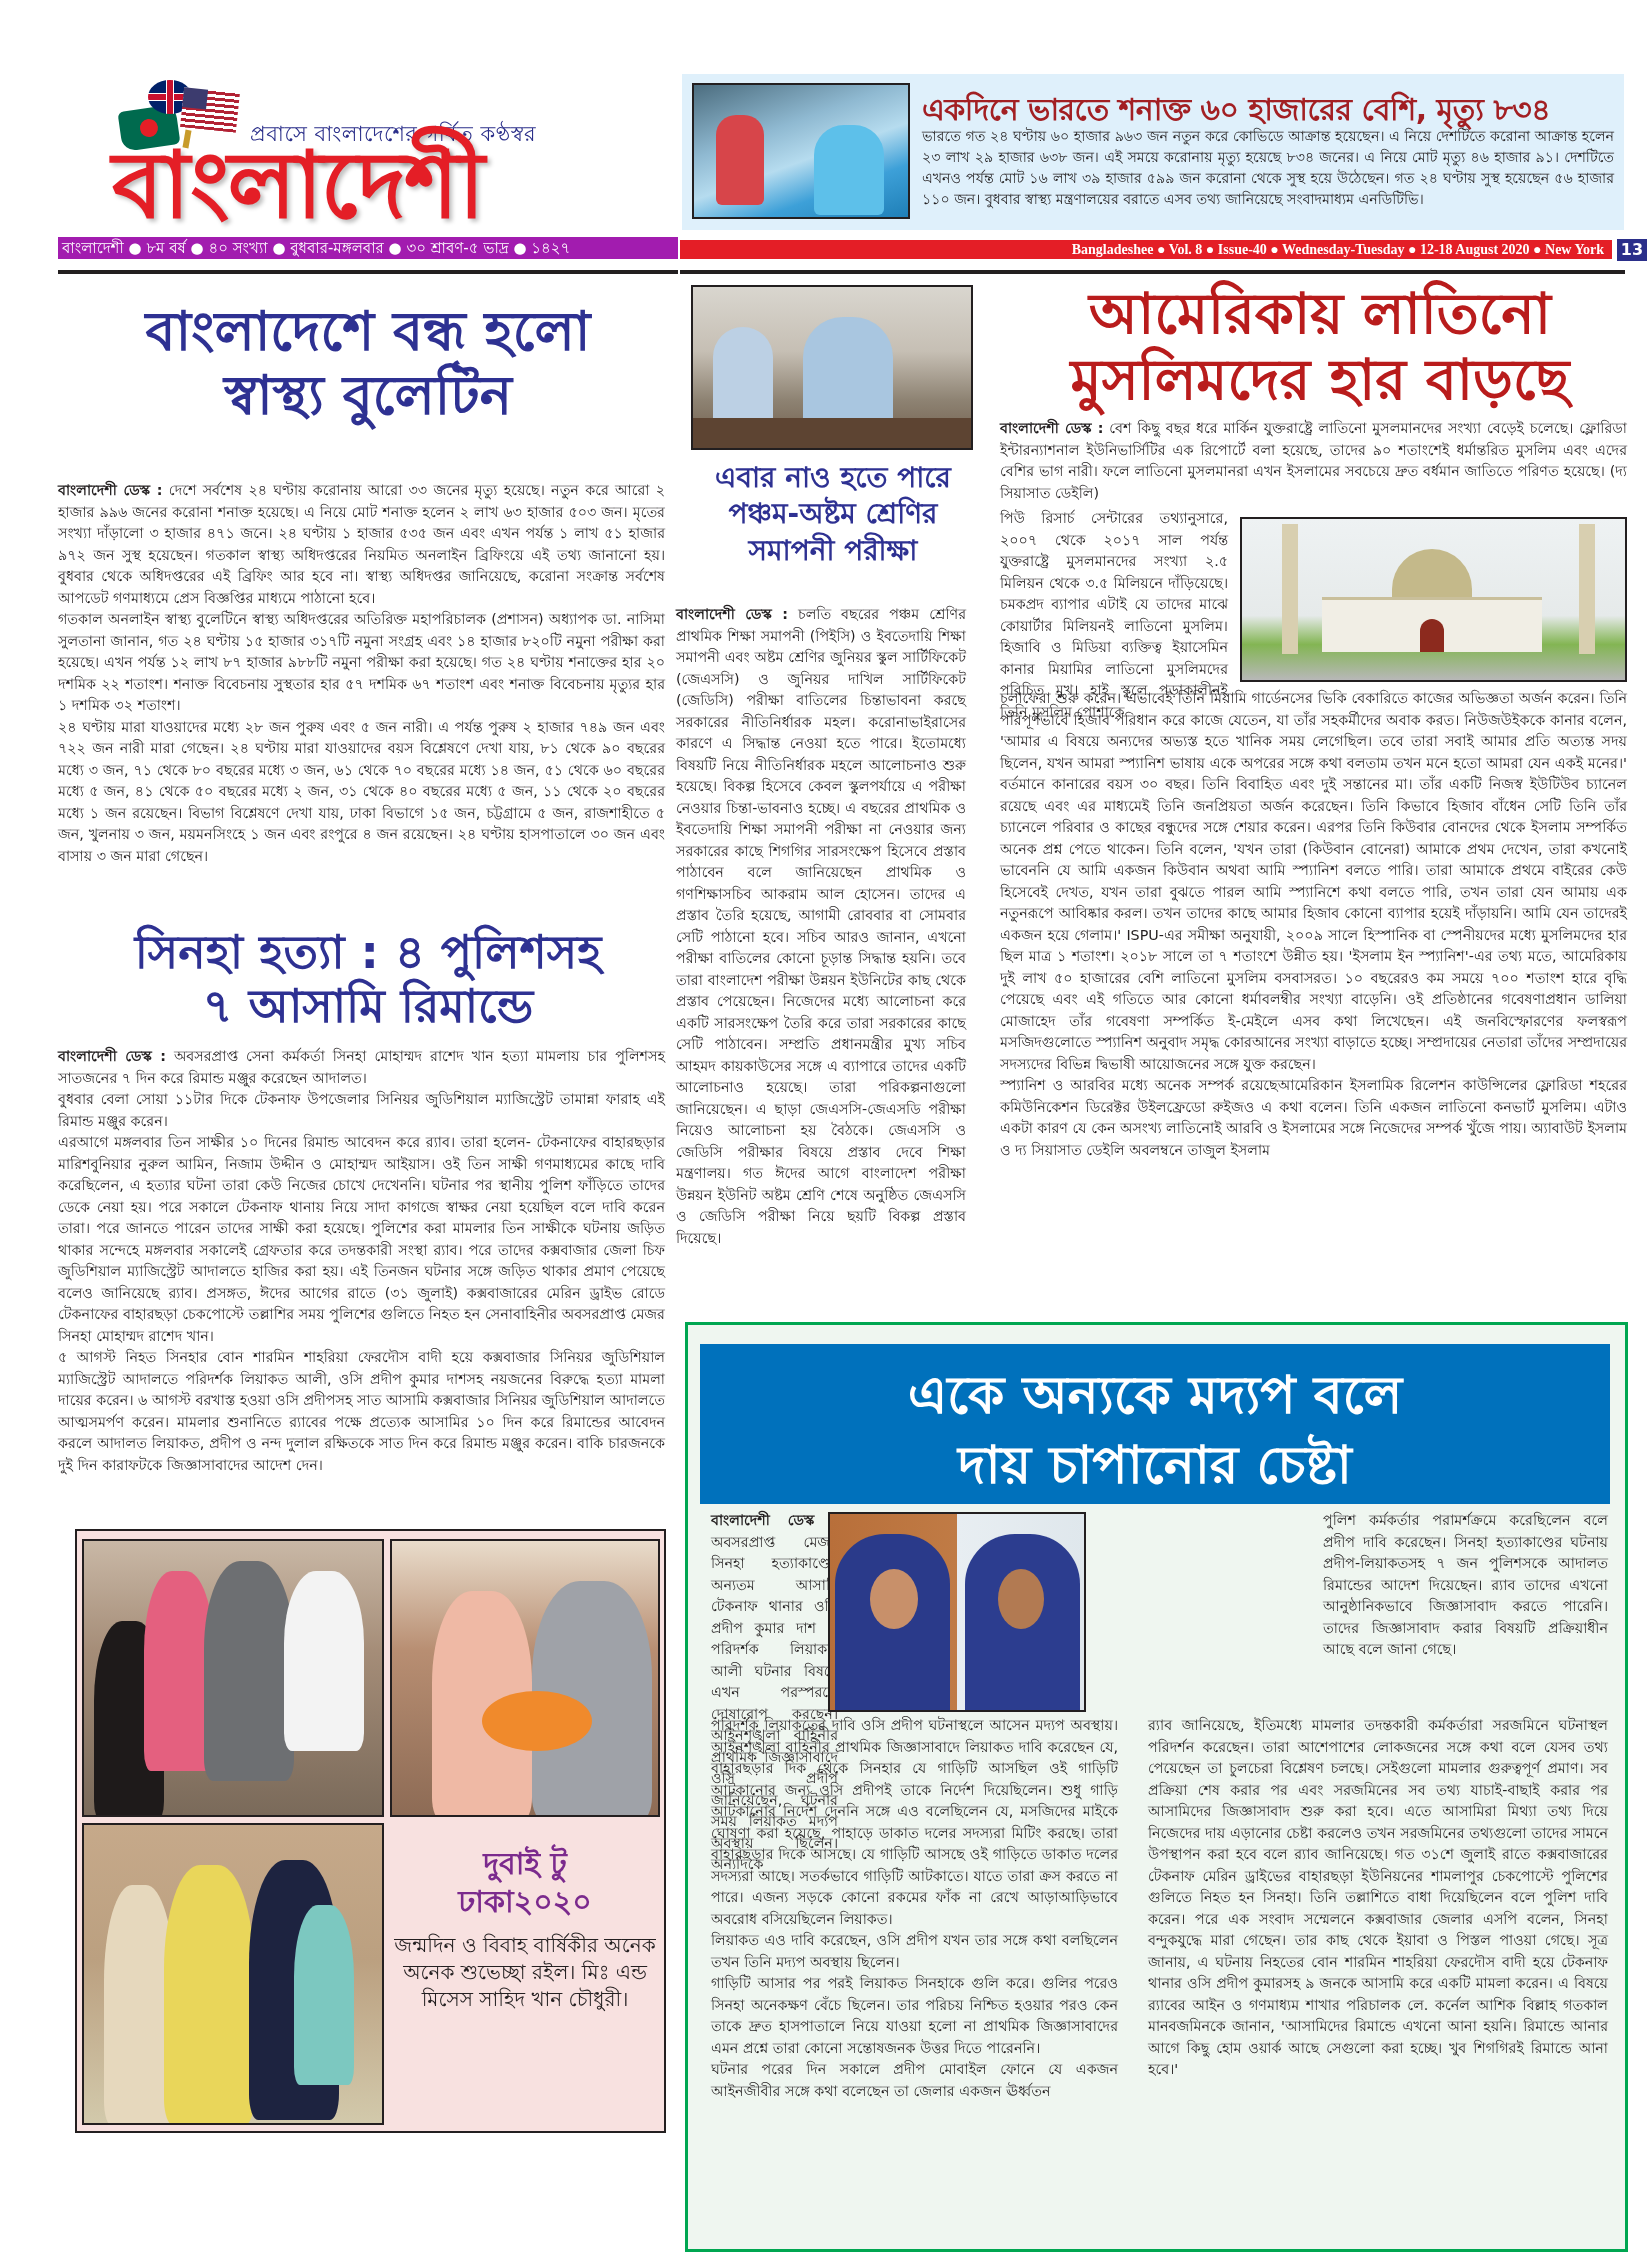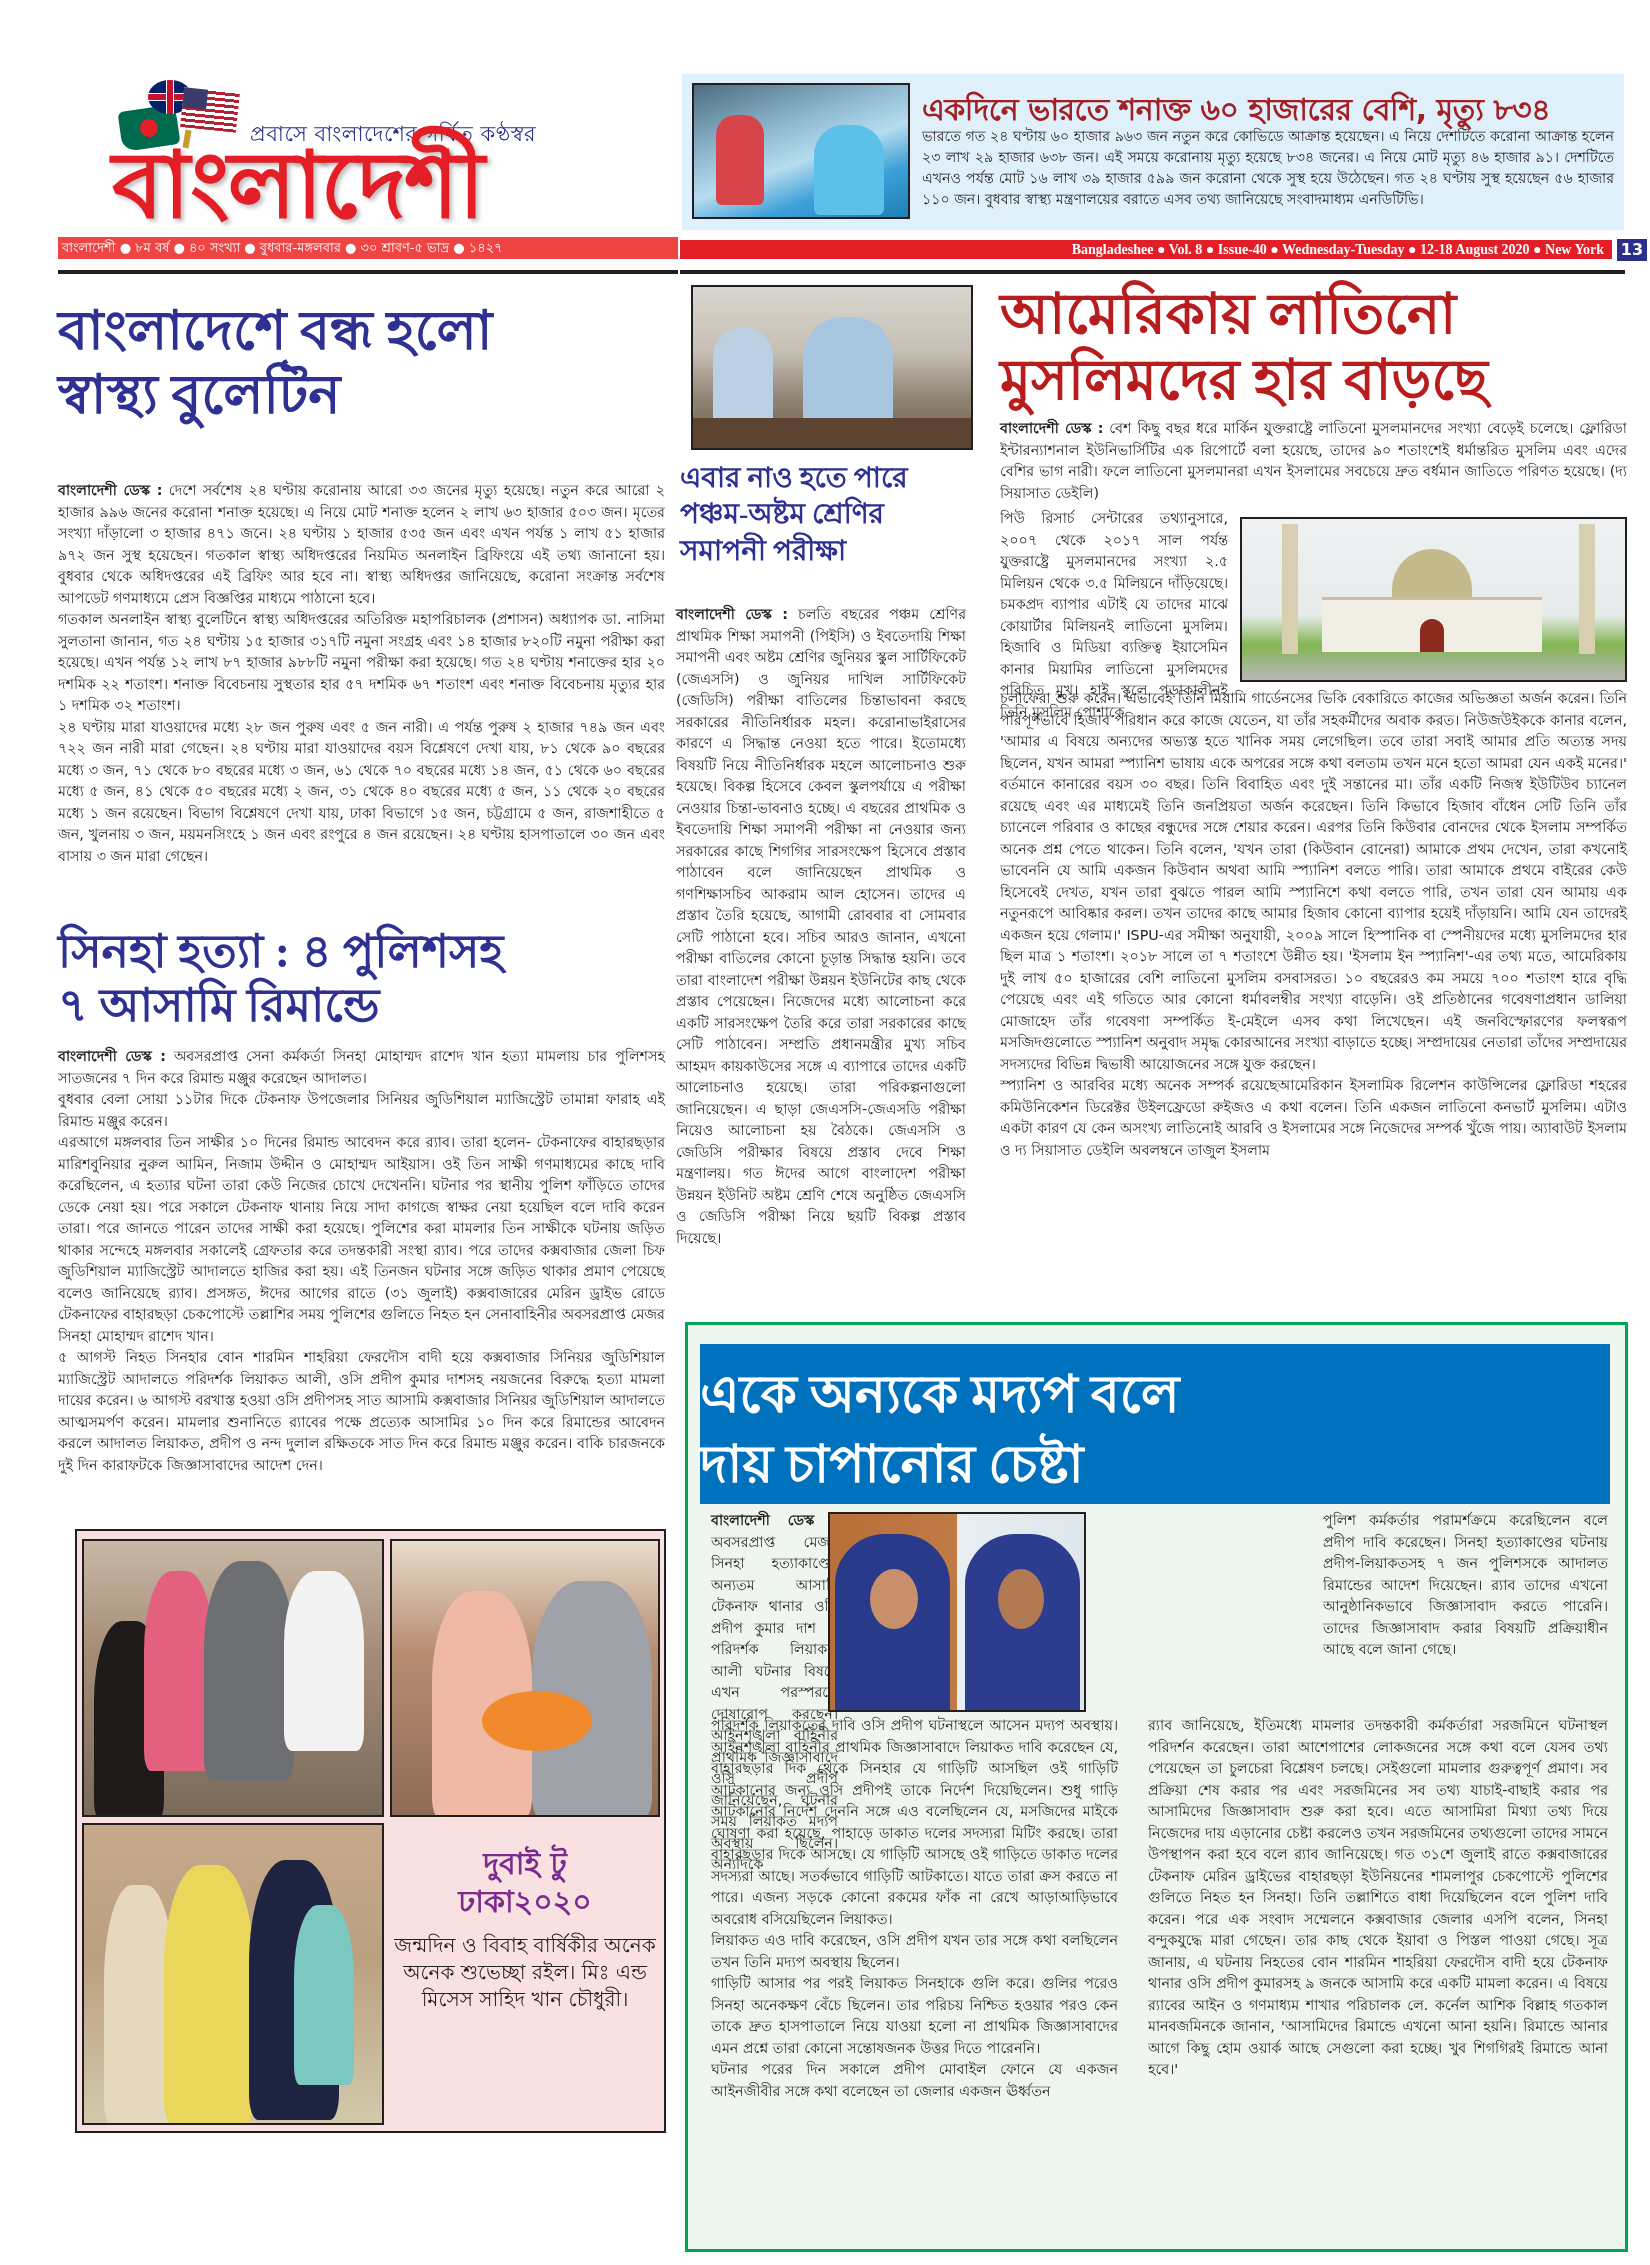--- a/index.html
+++ b/index.html
@@ -25,28 +25,28 @@
   
   #top-news { left: 682px; top: 74px; width: 942px; height: 156px; background: #dff0fb; }
   #top-news-photo { left: 10px; top: 9px; width: 218px; height: 136px; border: 2px solid #231f20;
       background: linear-gradient(160deg,#4c6d7f 0%, #8fb9d1 35%, #b6dcef 55%, #3da0d8 75%, #1f7fb7 100%); }
   #top-news-photo .ppe { position:absolute; right:24px; top:40px; width:70px; height:90px; border-radius:30px 30px 6px 6px; background:#5dc0ea; }
   #top-news-photo .woman { position:absolute; left:22px; top:30px; width:48px; height:90px; border-radius:20px 20px 6px 6px; background:#d7454a; }
   #top-news-title { left: 240px; top: 12px; font-size: 30px; font-weight: bold; color: #a21f23; white-space: nowrap; letter-spacing: -0.5px; }
   #top-news-body { left: 240px; top: 52px; width: 692px; font-size: 14.2px; line-height: 21px; text-align: justify; color: #231f20; }
 
   
-  #datebar-left { left: 58px; top: 237px; width: 620px; height: 22px; background: #ef4444; color: #fff; font-size: 13px; line-height: 22px; padding-left: 4px; white-space: nowrap; }
+  #datebar-left { left: 58px; top: 237px; width: 620px; height: 22px; background: #a21caf; color: #fff; font-size: 15px; line-height: 22px; padding-left: 4px; white-space: nowrap; }
   #datebar-right { left: 680px; top: 240px; width: 932px; height: 19px; background: #e41e26; color: #fff; font-family: "Liberation Serif", serif; font-weight: bold; font-size: 14px; line-height: 19px; text-align: right; padding-right: 8px; white-space: nowrap; }
   #page-number { left: 1617px; top: 239px; width: 30px; height: 22px; background: #2b2f8a; color: #fff; font-size: 16px; line-height: 22px; text-align: center; font-weight: bold; }
   #rule-left { left: 58px; top: 270px; width: 620px; height: 4px; background: #231f20; }
   #rule-right { left: 680px; top: 270px; width: 945px; height: 4px; background: #231f20; }
 
   
-  .headline { position: absolute; font-weight: bold; text-align: left; line-height: 1.18; font-family: Liberation Serif, serif; }
+  .headline { position: absolute; font-weight: bold; text-align: center; line-height: 1.18; }
   .body { position: absolute; font-size: 14.3px; line-height: 21.5px; text-align: justify; color: #231f20; }
   .body p { margin: 0; }
   .byline { font-weight: bold; }
 
   
   #a1-headline { left: 58px; top: 300px; width: 620px; font-size: 54px; color: #2e3192; }
   #a1-body { left: 58px; top: 480px; width: 607px; }
 
   
   #a2-headline { left: 58px; top: 925px; width: 620px; font-size: 46px; color: #2e3192; }

